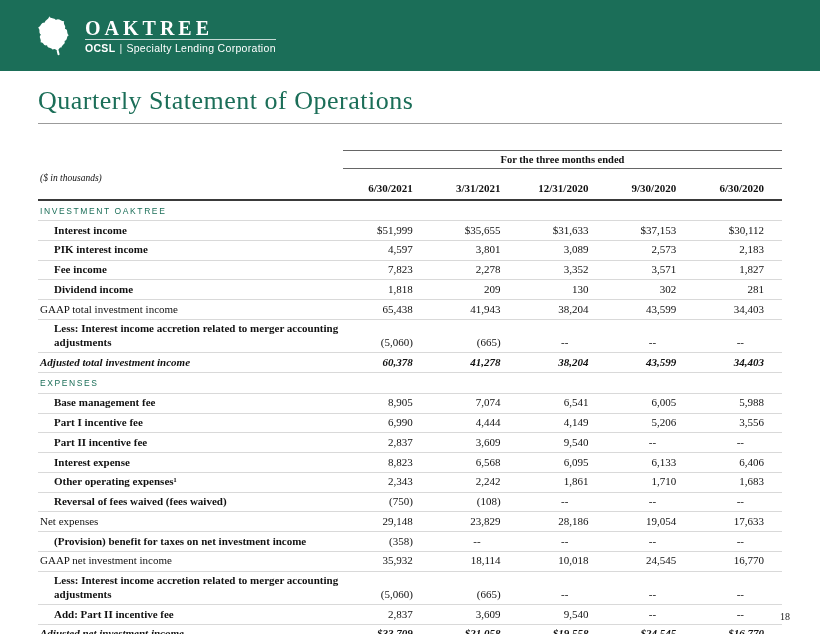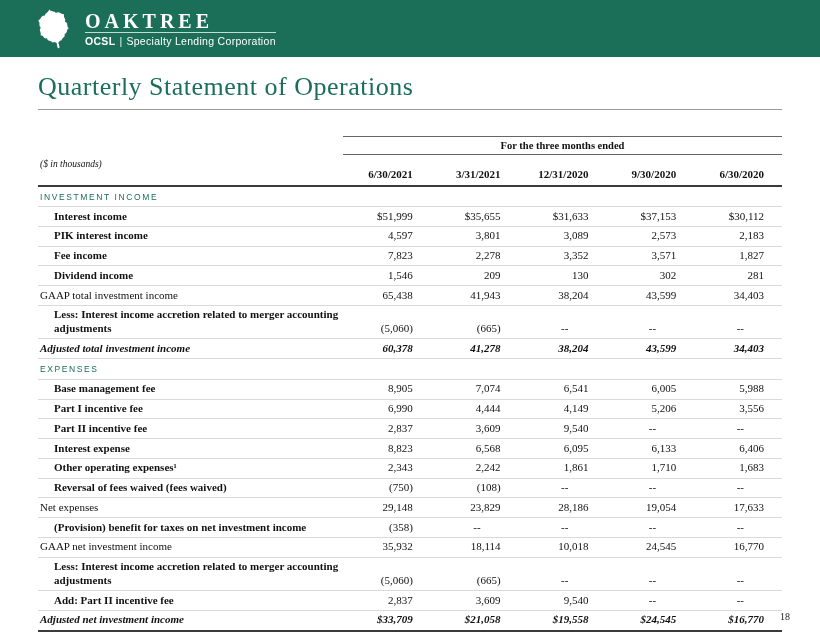--- a/index.html
+++ b/index.html
@@ -7,21 +7,21 @@
     --row-border:#d9d9d9;
     --dark-border:#3a3a3a;
   }
   *{box-sizing:border-box;margin:0;padding:0;}
   body{
     width:820px;height:634px;position:relative;background:#ffffff;
     font-family:"Liberation Serif", serif;color:#111;overflow:hidden;
   }
   
   .topbar{
-    height:57px;background:var(--green);display:flex;align-items:center;
+    height:71px;background:var(--green);display:flex;align-items:center;
     padding-left:36px;color:#fff;
   }
   .leaf-wrap{width:38px;height:46px;margin-right:11px;display:flex;align-items:center;}
   .leaf-wrap svg{width:36px;height:44px;transform:rotate(-14deg);}
   .brand-name{
     font-family:"Liberation Serif", serif;font-size:20px;letter-spacing:4px;
     font-weight:bold;line-height:1.1;
   }
   .brand-sub{
     font-family:"Liberation Sans", sans-serif;font-size:10.5px;letter-spacing:.3px;
@@ -123,21 +123,21 @@
       <th class="date">6/30/2021</th>
           <th class="date">3/31/2021</th>
           <th class="date">12/31/2020</th>
           <th class="date">9/30/2020</th>
           <th class="date">6/30/2020</th>
         </tr>
     </thead>
     <tbody>
 
     <tr class="section">
-          <td class="label">INVESTMENT INCOME</td>
+          <td class="label">INVESTMENT OAKTREE</td>
           <td class="val"></td>
           <td class="val"></td>
           <td class="val"></td>
           <td class="val"></td>
           <td class="val"></td>
         </tr>
         <tr class="item">
           <td class="label">Interest income</td>
           <td class="val">$51,999</td>
           <td class="val">$35,655</td>
@@ -156,21 +156,21 @@
         <tr class="item">
           <td class="label">Fee income</td>
           <td class="val">7,823</td>
           <td class="val">2,278</td>
           <td class="val">3,352</td>
           <td class="val">3,571</td>
           <td class="val">1,827</td>
         </tr>
         <tr class="item">
           <td class="label">Dividend income</td>
-          <td class="val">1,546</td>
+          <td class="val">1,818</td>
           <td class="val">209</td>
           <td class="val">130</td>
           <td class="val">302</td>
           <td class="val">281</td>
         </tr>
         <tr class="bold">
           <td class="label">GAAP total investment income</td>
           <td class="val">65,438</td>
           <td class="val">41,943</td>
           <td class="val">38,204</td>

